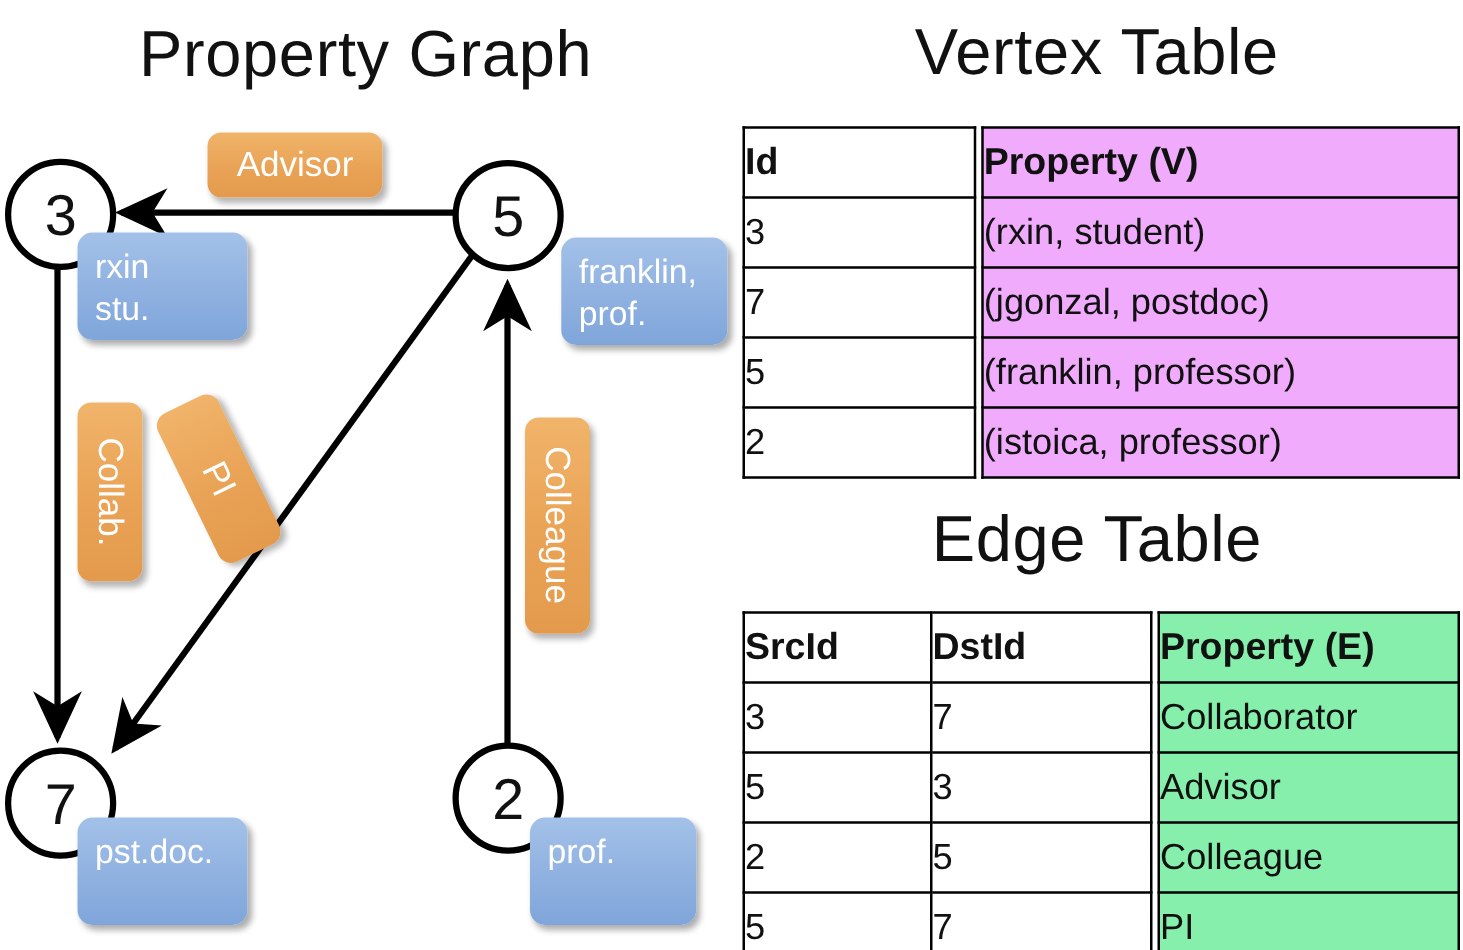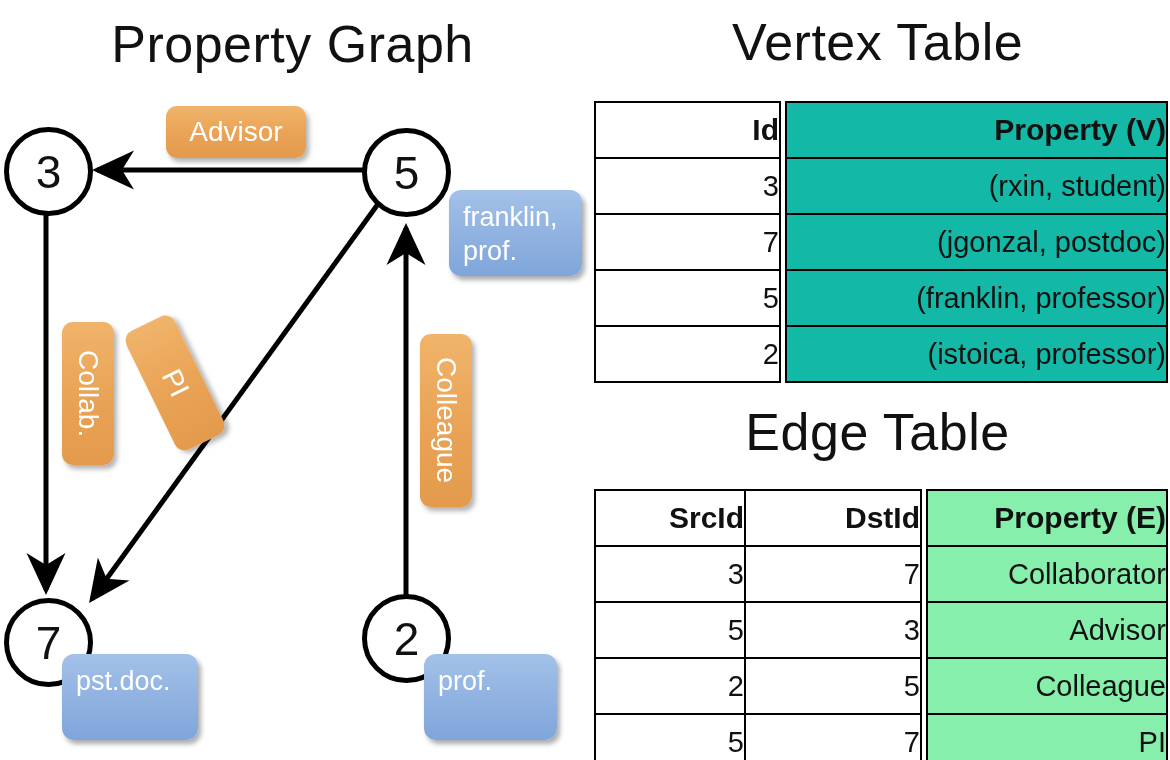--- a/index.html
+++ b/index.html
@@ -50,27 +50,27 @@
     display:flex;align-items:center;justify-content:center;
     font-family:"Liberation Sans",sans-serif;
     white-space:nowrap;
   }
   .rot90{writing-mode:vertical-rl;}
 
   
   .tbl{position:absolute;border-collapse:collapse;table-layout:fixed;}
   .tbl td,.tbl th{
     border:2.5px solid #000;
-    text-align:right;vertical-align:middle;
+    text-align:left;vertical-align:middle;
     font-family:"Liberation Sans",sans-serif;
     font-weight:400;font-size:29px;color:#111;
     padding:0;height:54px;
   }
   .tbl th{font-weight:700;font-size:30px;}
-  .v-prop{background:#14b8a6;}
+  .v-prop{background:#f0abfc;}
   .e-prop{background:#86efac;}
   .spacer-col{border:none !important;background:#fff;width:6px;}
 </style>
 </head>
 <body>
 
 <div id="stage">
 
   <div class="bigtitle" id="title-property-graph">Property Graph</div>
   <div class="bigtitle" id="title-vertex-table">Vertex Table</div>
@@ -100,20 +100,24 @@
       <g>
         <line x1="406" y1="596" x2="406" y2="228" stroke="#000" stroke-width="5" marker-end="url(#ah)"></line>
       </g>
     </svg>
 
     <div class="node-circle" style="left:4px;top:127px;width:89px;height:89px;">3</div>
     <div class="node-circle" style="left:362px;top:128px;width:89px;height:89px;">5</div>
     <div class="node-circle" style="left:4px;top:598px;width:89px;height:89px;">7</div>
     <div class="node-circle" style="left:362px;top:594px;width:89px;height:89px;">2</div>
 
+    <div class="prop-box" style="left:62px;top:186px;width:136px;height:86px;">
+      <span>rxin</span>
+      <span>stu.</span>
+    </div>
 
     <div class="prop-box" style="left:424px;top:190px;width:133px;height:86px;margin-left:25px;">
       <span>franklin,</span>
       <span>prof.</span>
     </div>
 
     <div class="prop-box" style="left:62px;top:654px;width:136px;height:86px;">
       <span>pst.doc.</span>
     </div>
 

